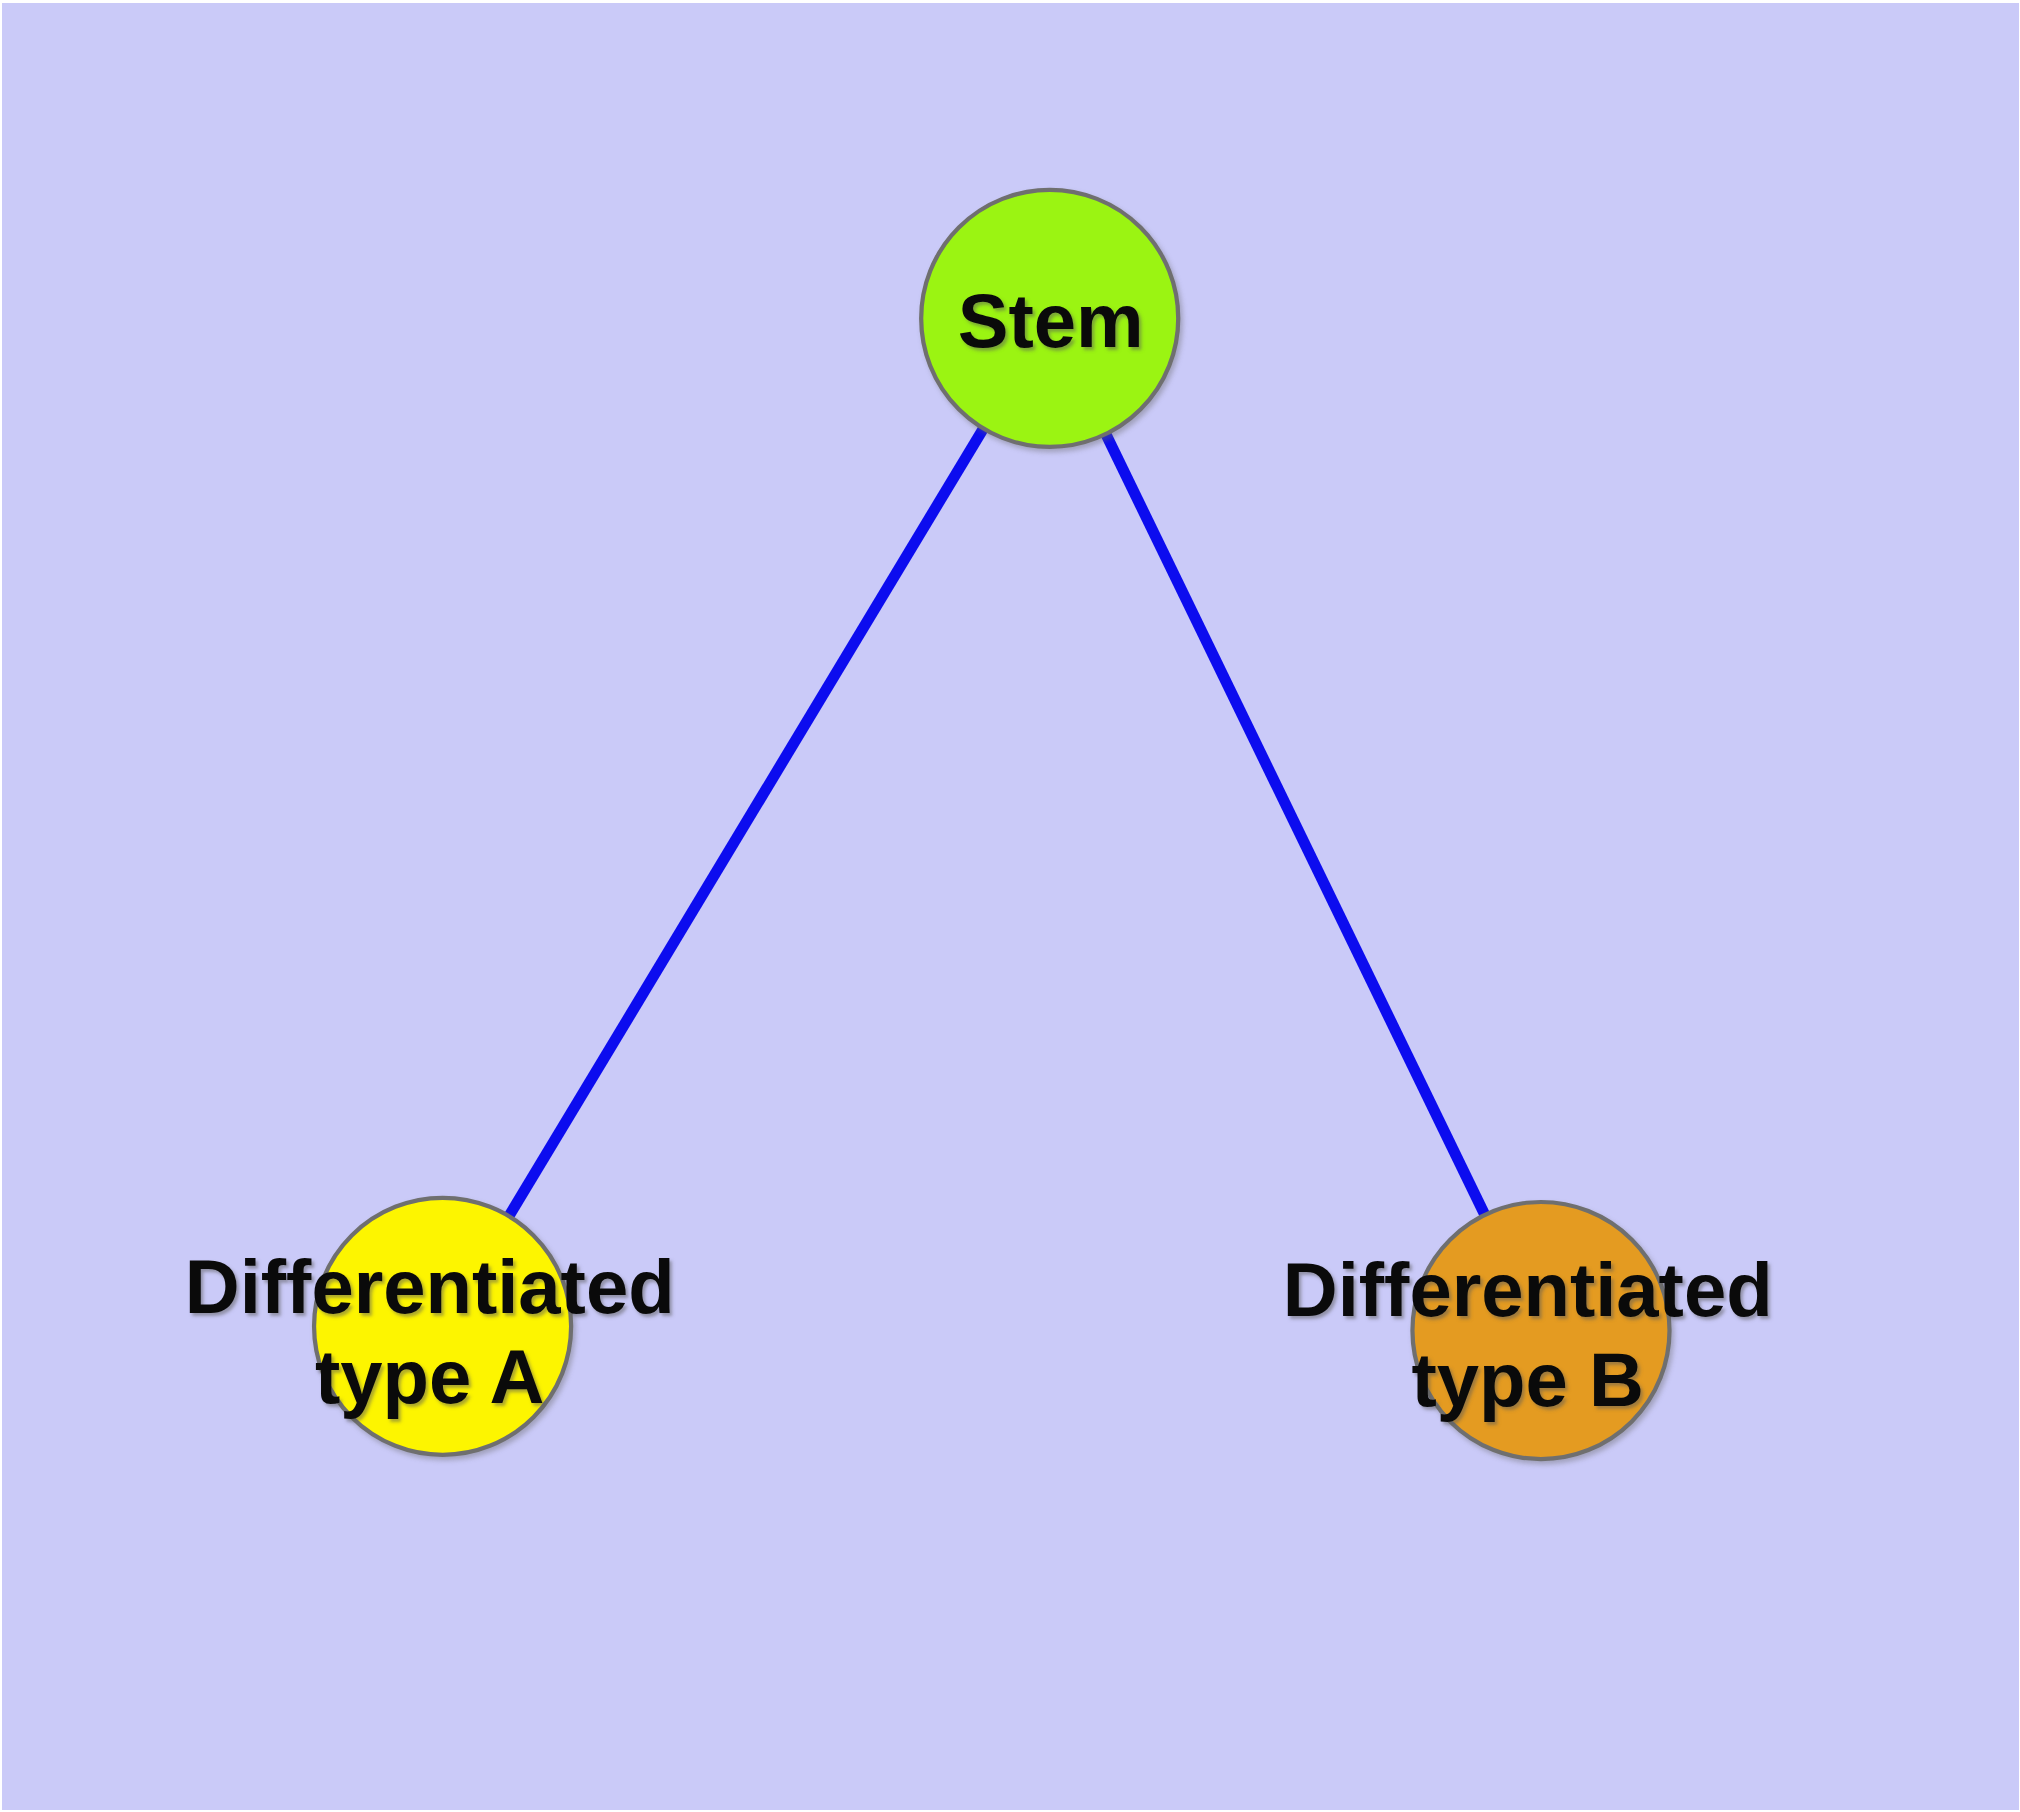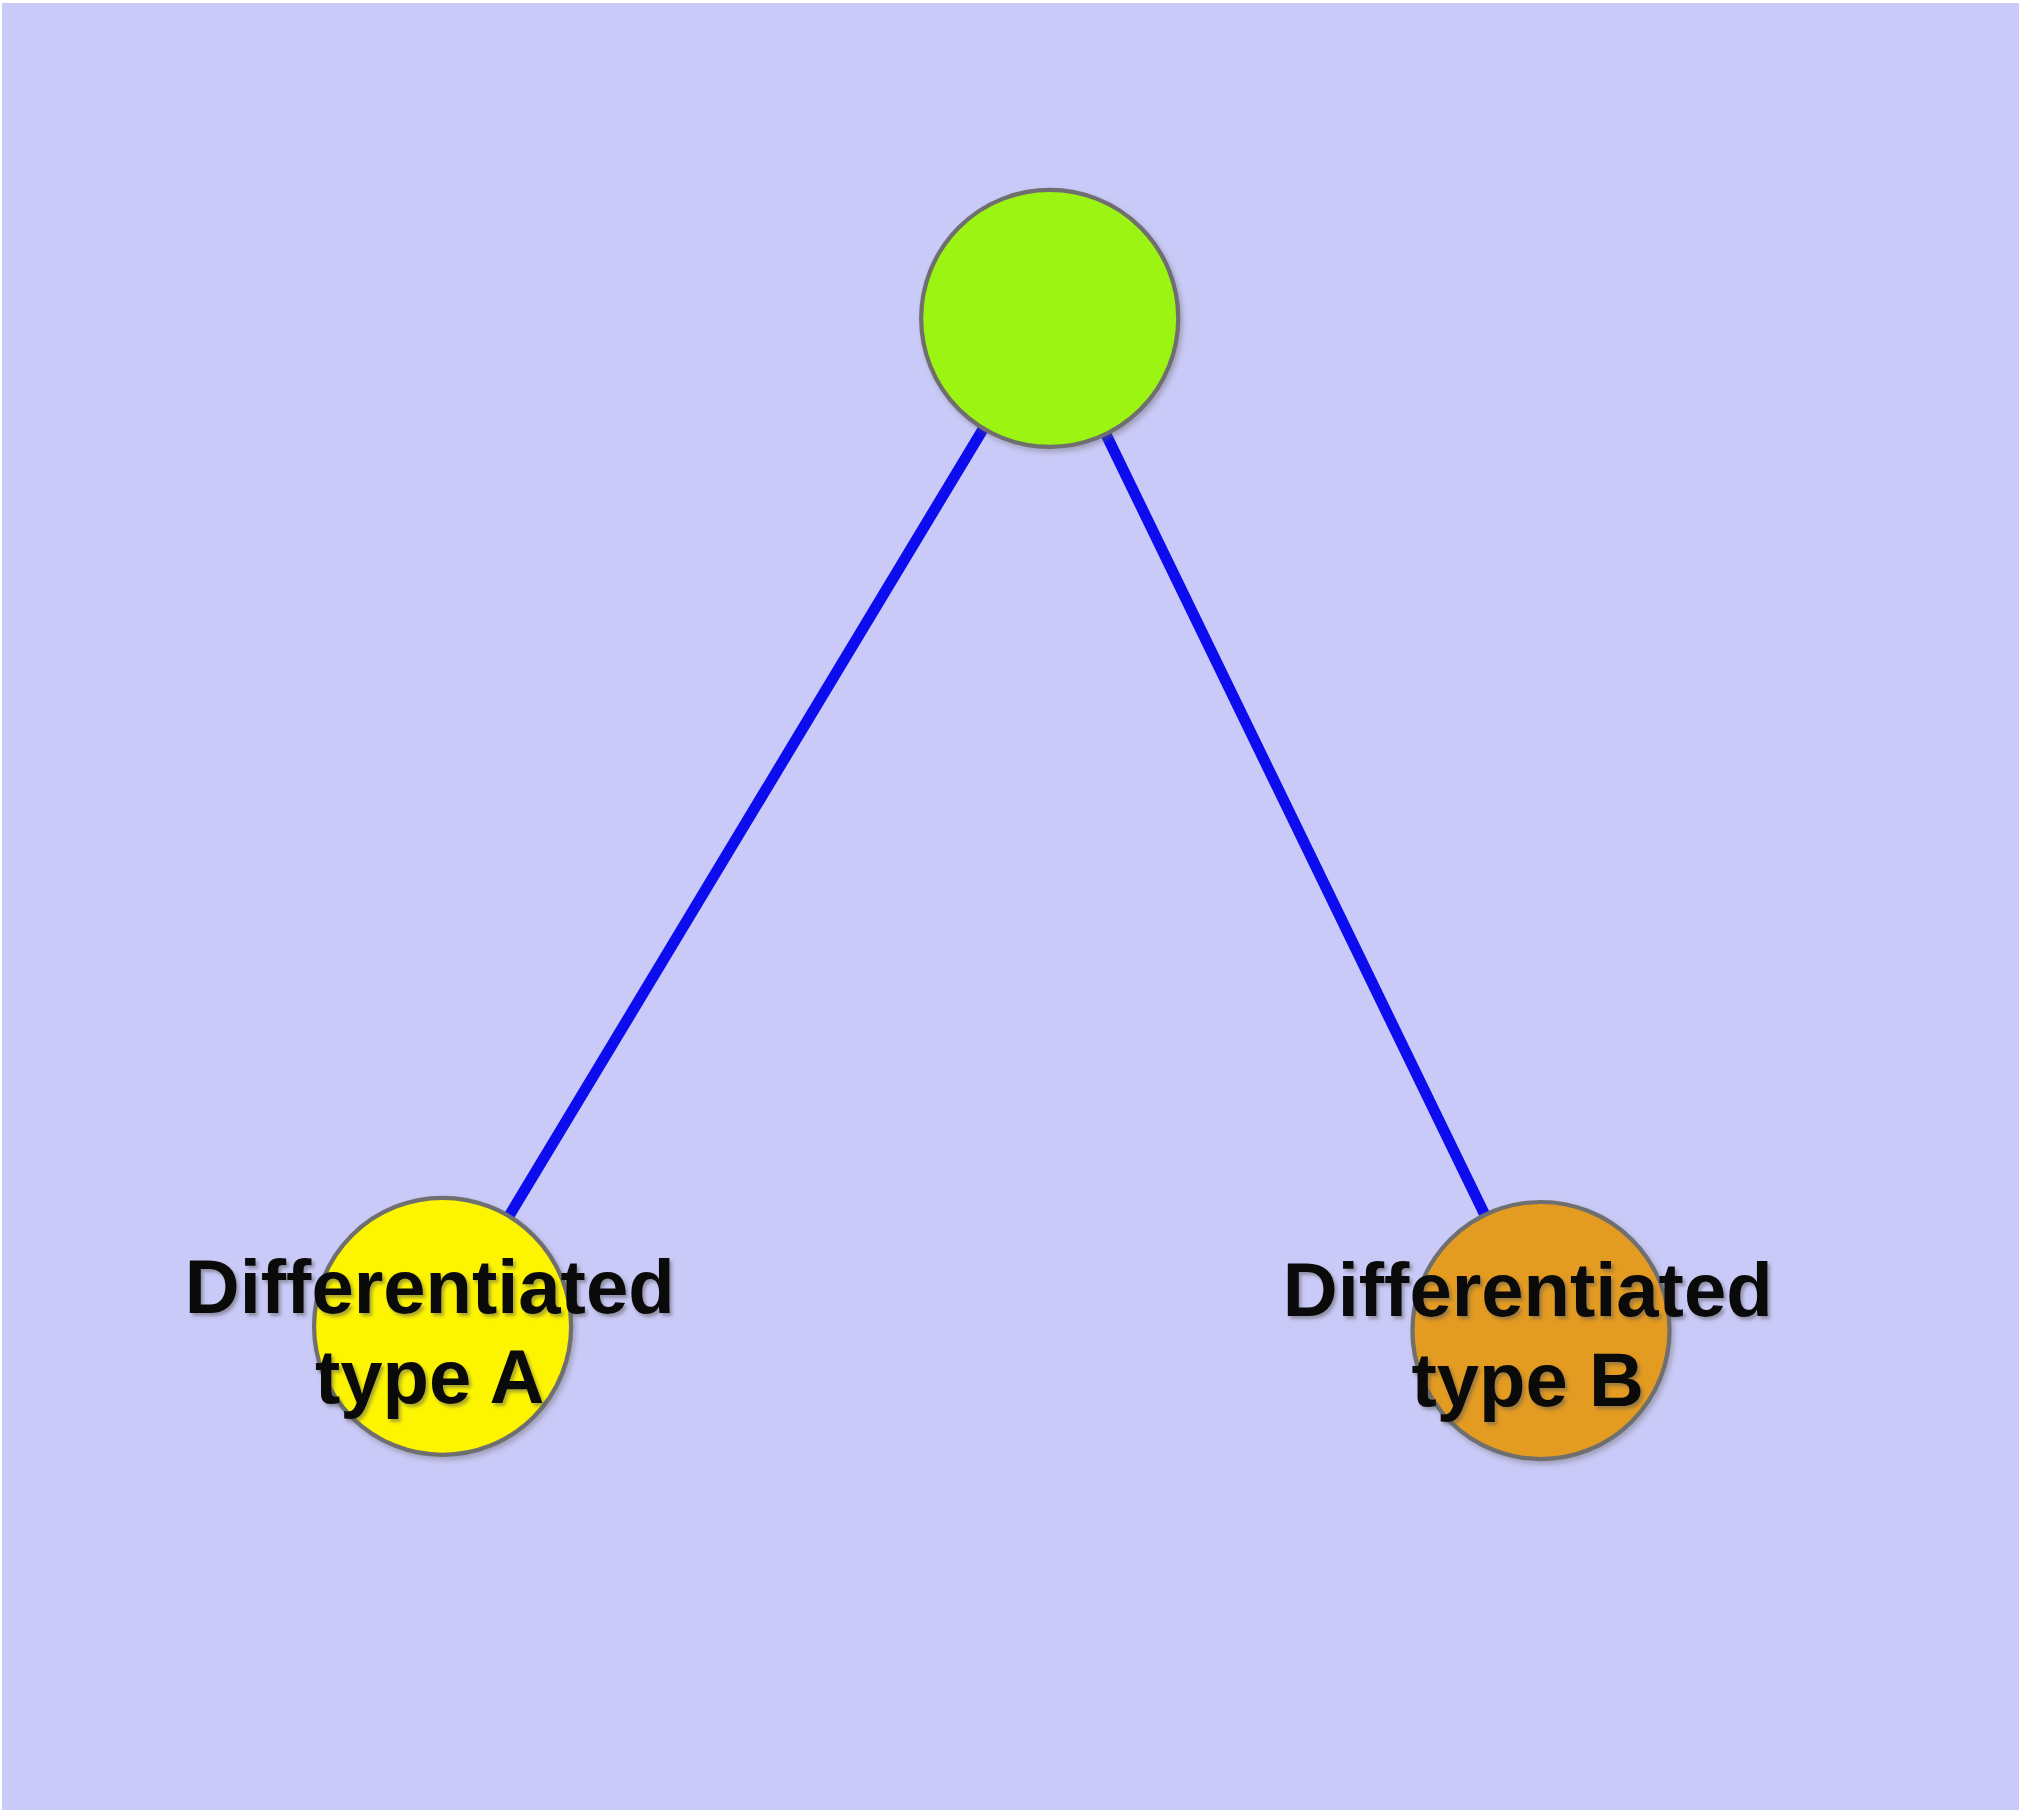--- a/index.html
+++ b/index.html
@@ -54,20 +54,21 @@
 
     <svg class="graph" viewBox="0 0 2384 2138">
       <line class="edge" x1="1238" y1="373" x2="520" y2="1565" stroke="#0C0CEF" stroke-width="13"></line>
       <line class="edge" x1="1238" y1="373" x2="1819" y2="1570" stroke="#0C0CEF" stroke-width="13"></line>
 
       <circle class="node" cx="1238" cy="373" r="152" fill="#9BF412" stroke="#6F6F6F" stroke-width="5"></circle>
       <circle class="node" cx="520" cy="1565" r="152" fill="#FDF500" stroke="#6F6F6F" stroke-width="5"></circle>
       <circle class="node" cx="1819" cy="1570" r="152" fill="#E49B21" stroke="#6F6F6F" stroke-width="5"></circle>
     </svg>
 
+    <div class="node-label label-stem">Stem</div>
 
     <div class="node-label label-type-a">Differentiated
 type A</div>
 
     <div class="node-label label-type-b">Differentiated
 type B</div>
 
   </div>
 </div>
 

